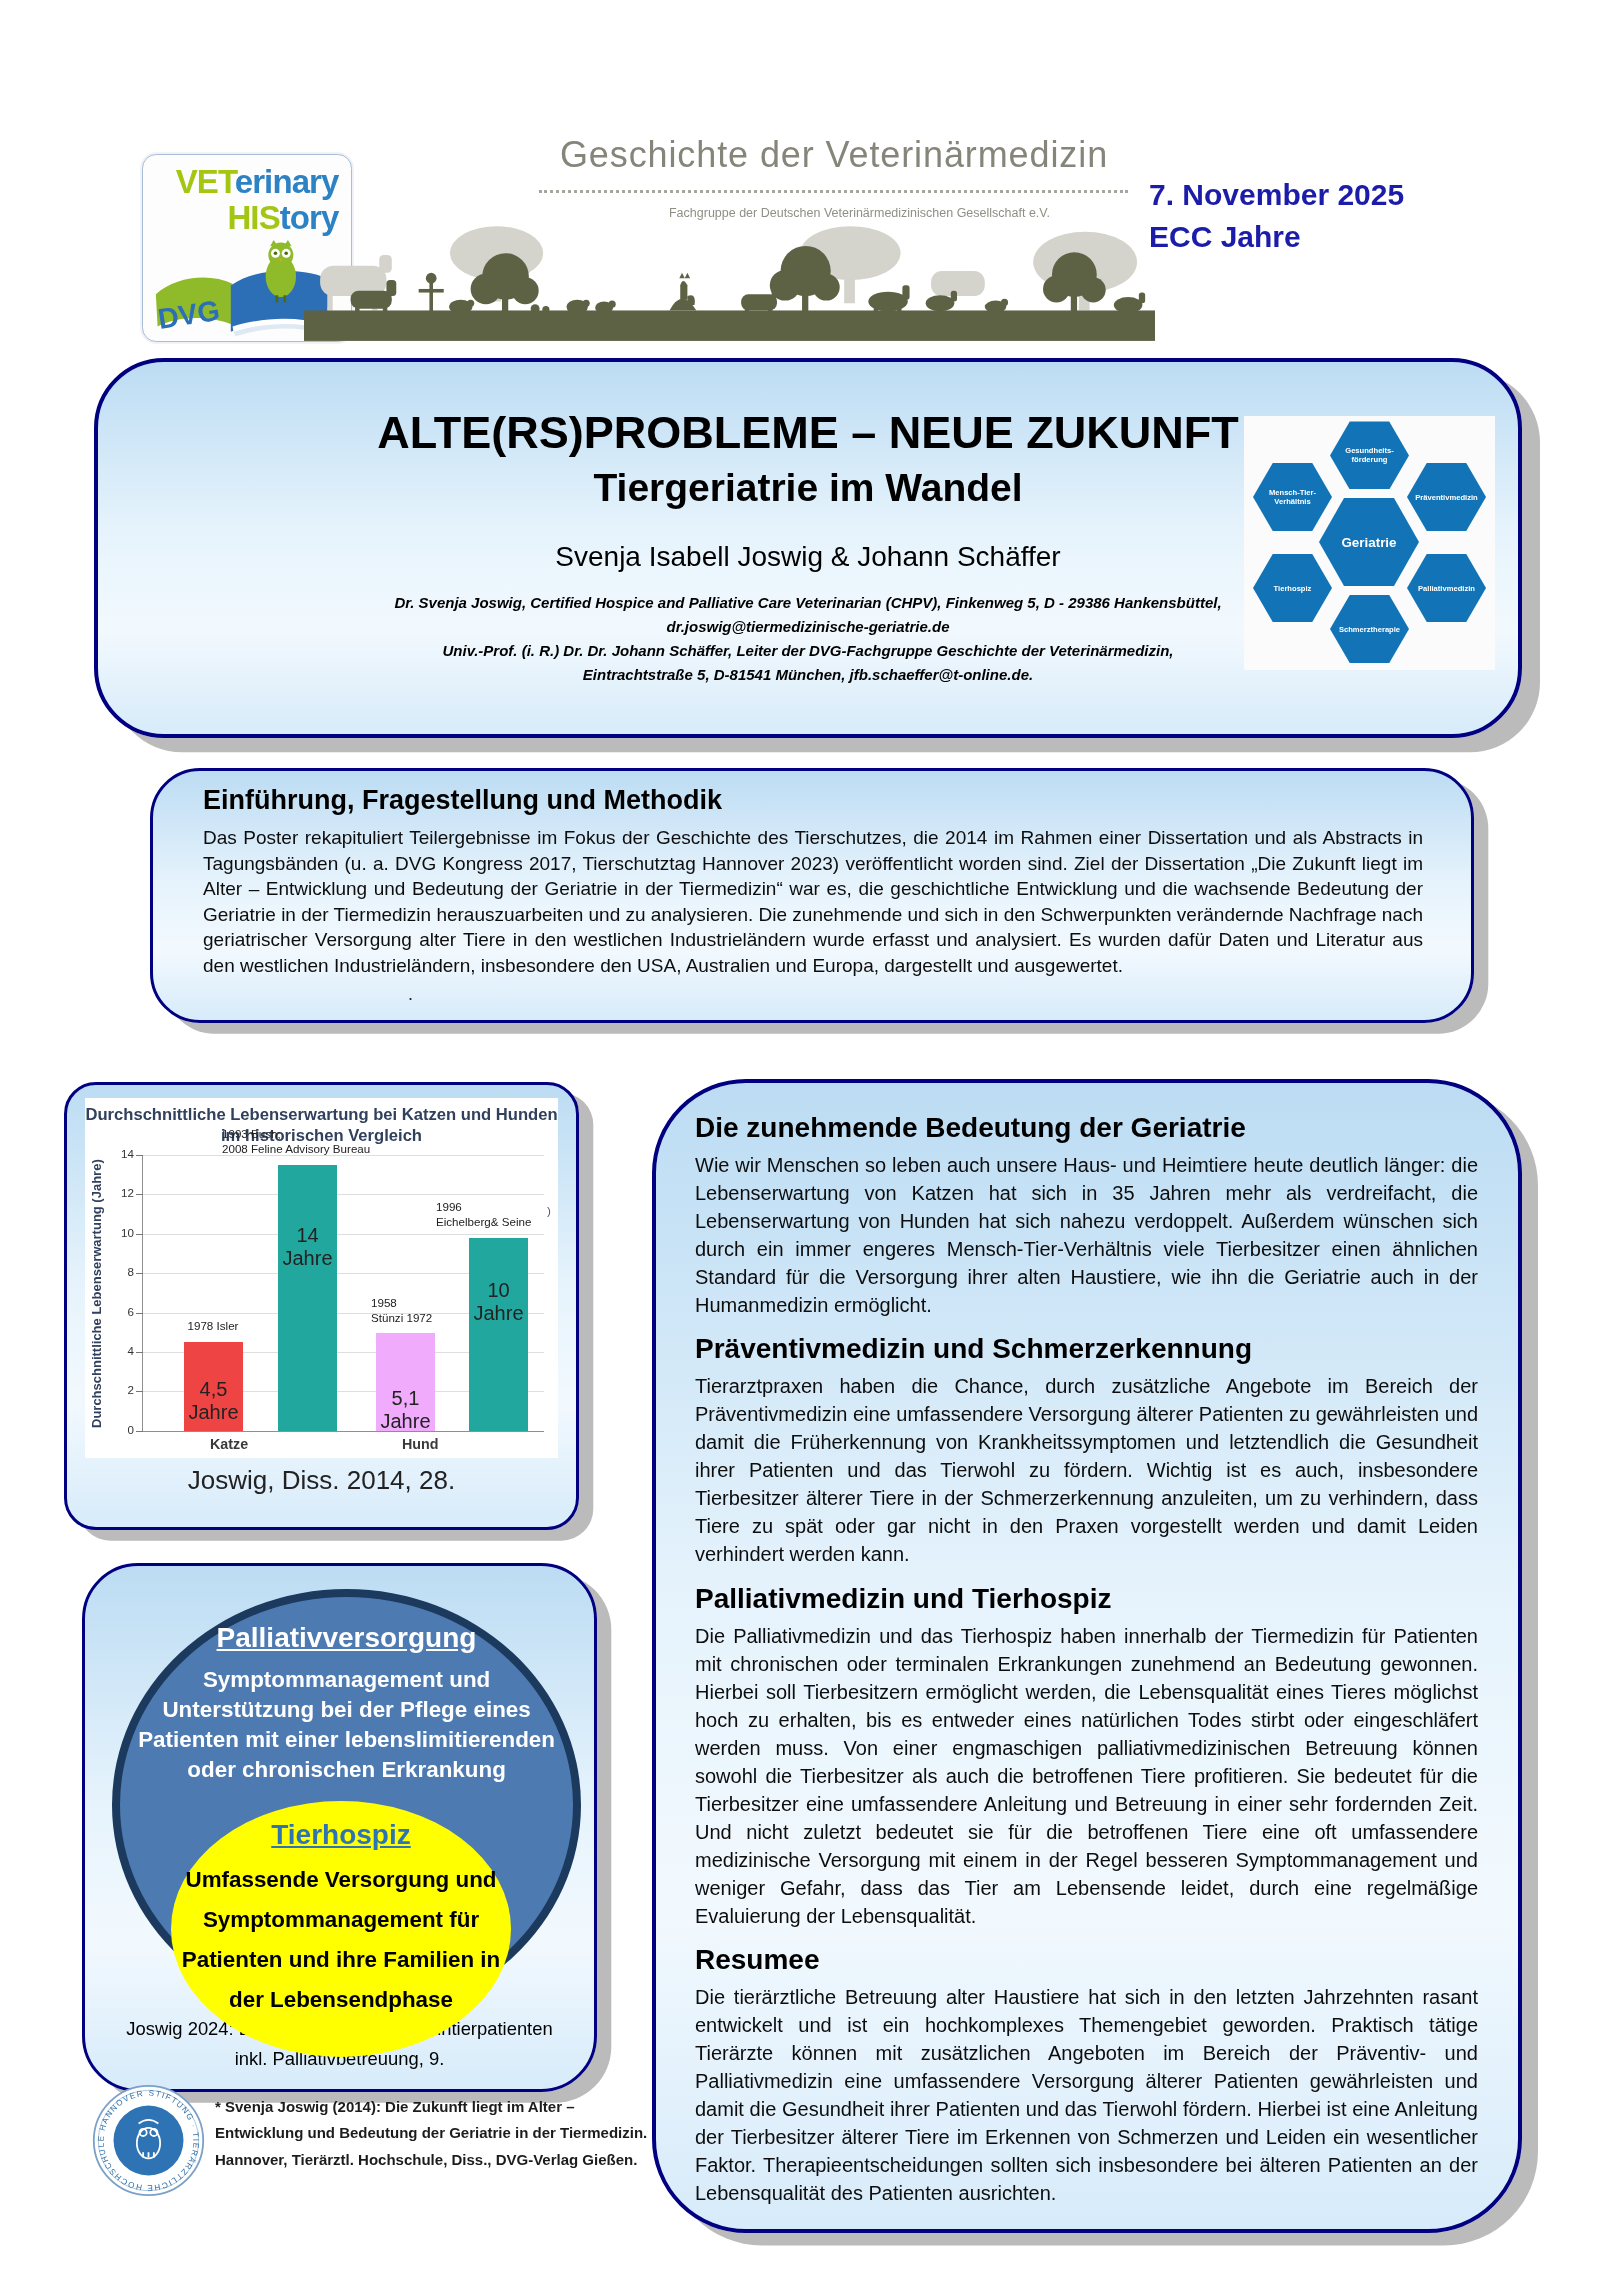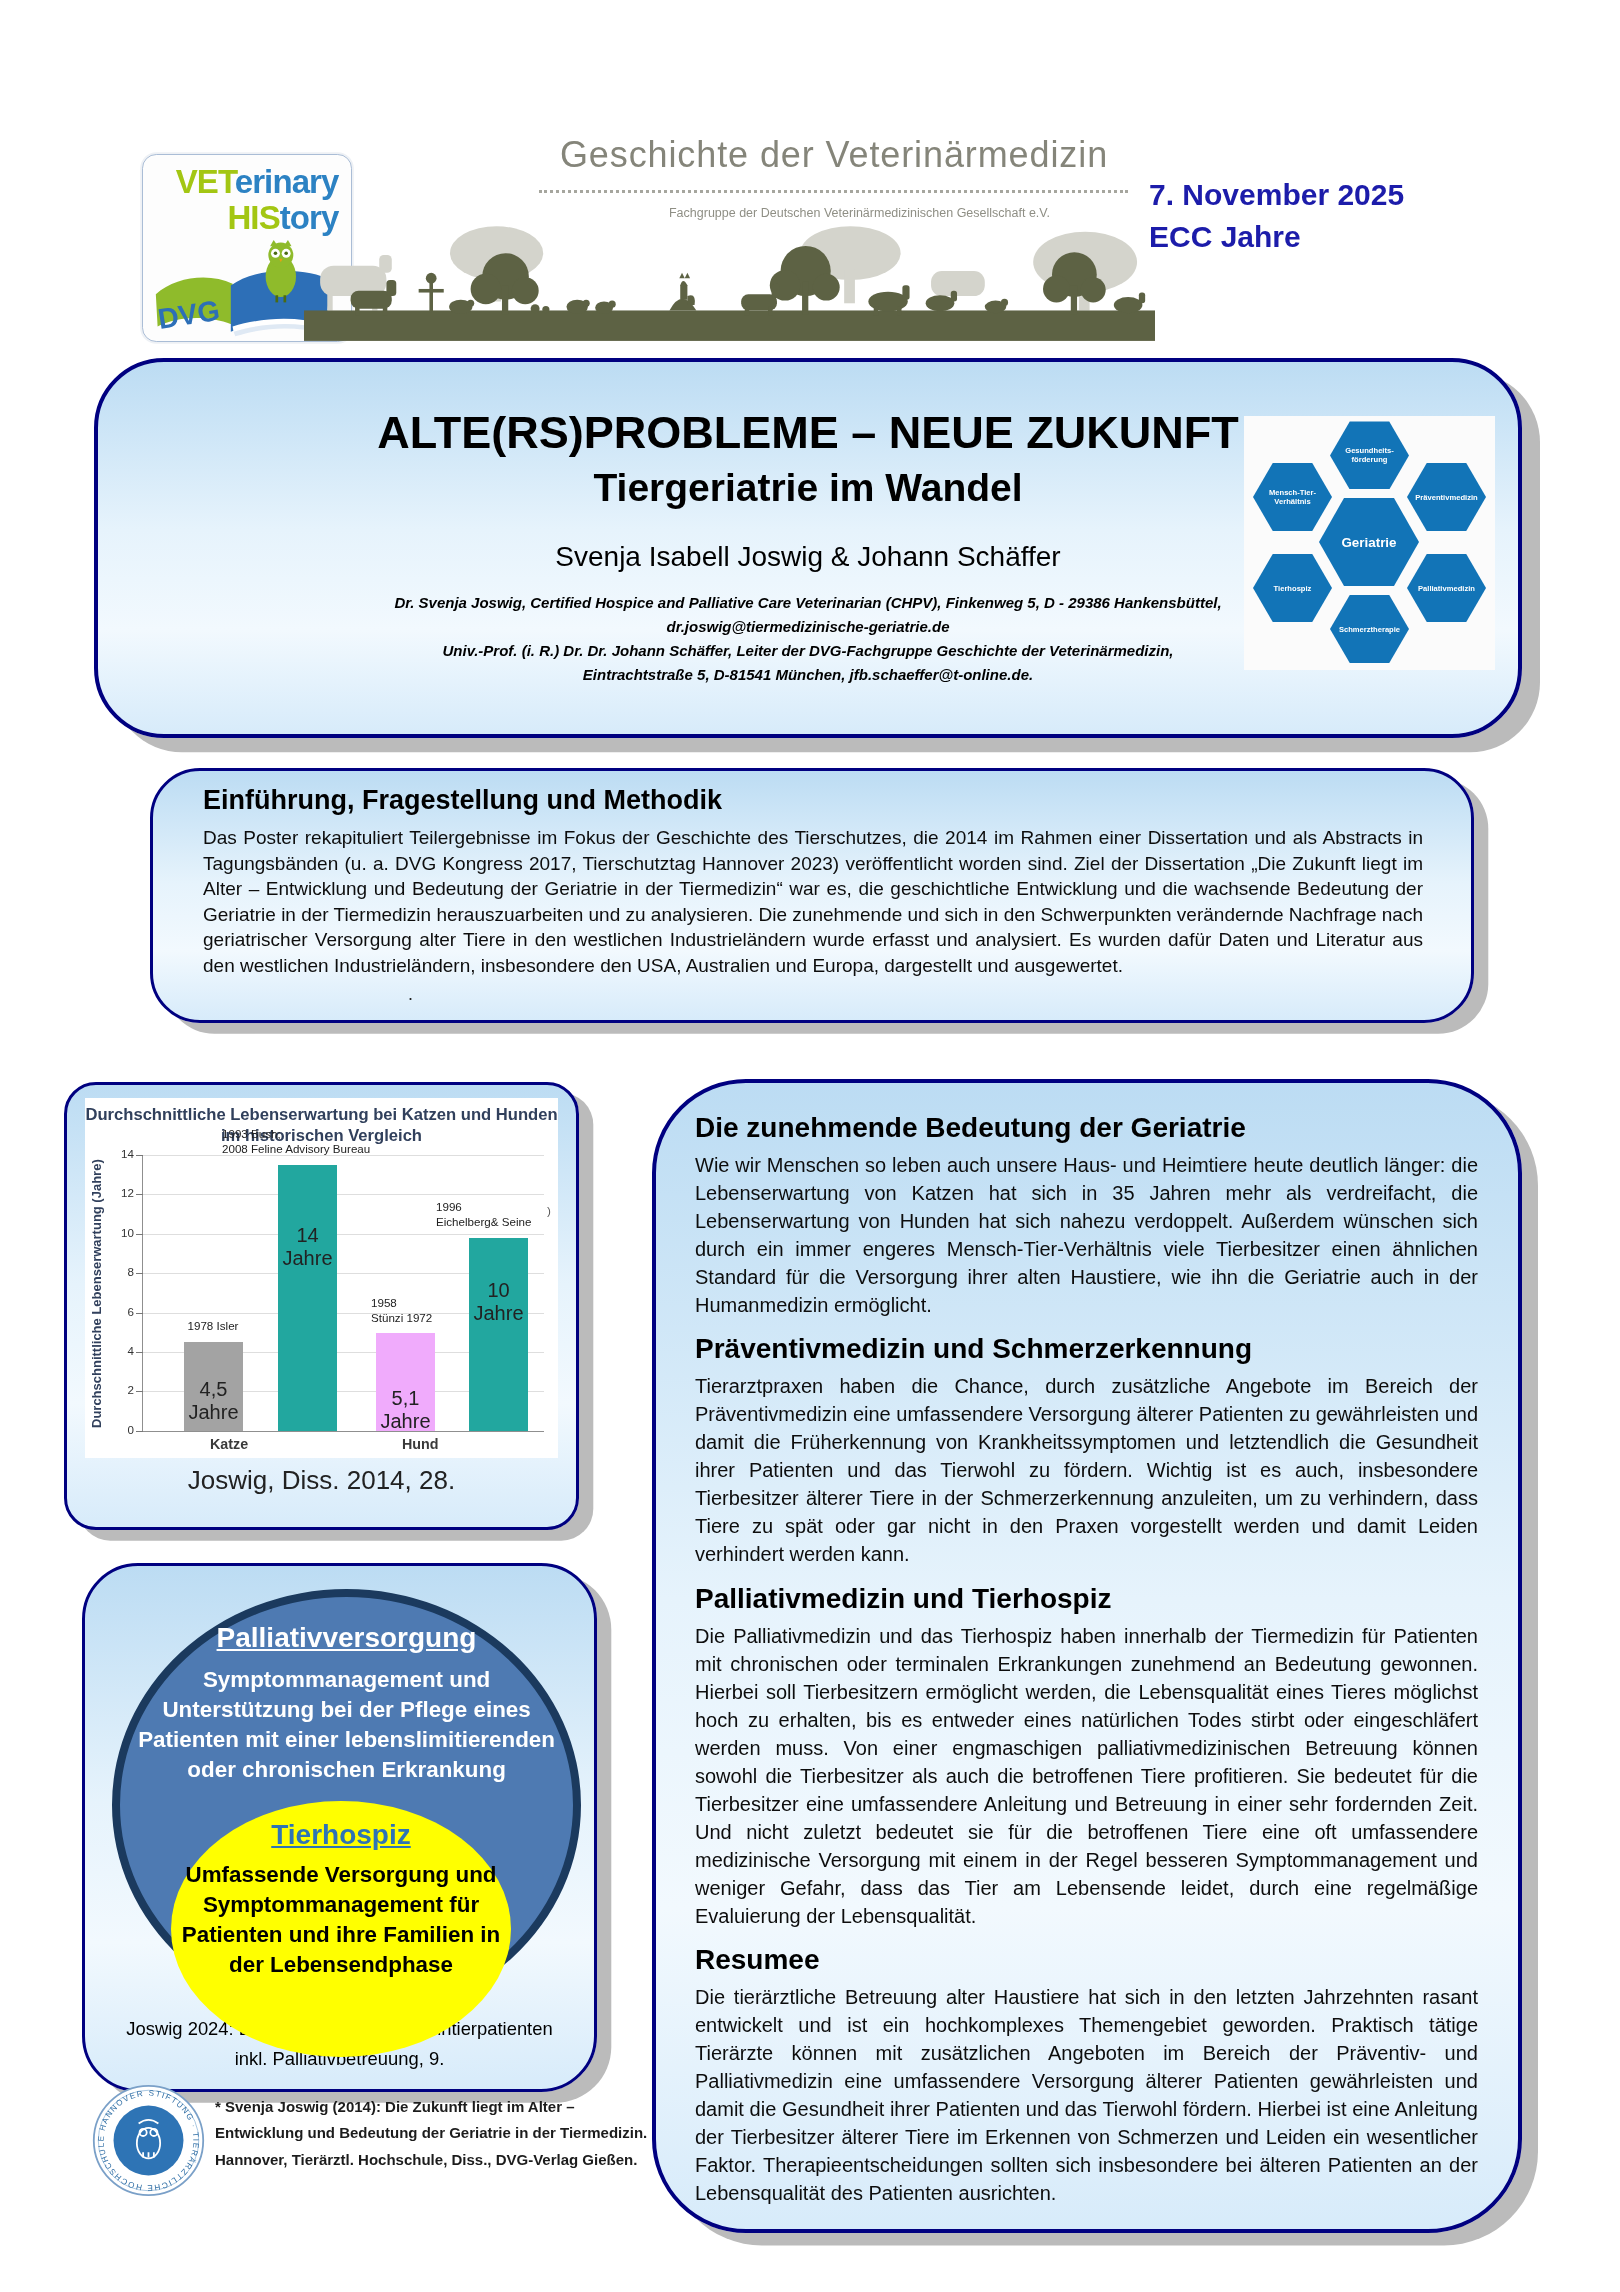--- a/index.html
+++ b/index.html
@@ -90,21 +90,21 @@
               background:#4e7ab2;border:8px solid #1b3a5e;z-index:1;}
   .vo-title{position:absolute;left:0;top:25px;width:100%;text-align:center;font-size:28px;
             font-weight:bold;color:#fff;text-decoration:underline;}
   .vo-text{position:absolute;left:11.6px;top:68px;width:430px;text-align:center;font-size:22.4px;
            font-weight:bold;line-height:30px;color:#fff;}
   .venn-inner{position:absolute;left:86px;top:235px;width:340px;height:256px;border-radius:50%;
               background:#ffff00;z-index:3;}
   .vi-title{position:absolute;left:0;top:18px;width:100%;text-align:center;font-size:28px;
             font-weight:bold;color:#2e74b5;text-decoration:underline;}
   .vi-text{position:absolute;left:9px;top:59px;width:322px;text-align:center;font-size:22.4px;
-           font-weight:bold;line-height:30px;color:#000;}
+           font-weight:bold;line-height:40px;color:#000;}
   .venn-caption{position:absolute;left:0;top:448px;width:100%;text-align:center;font-size:18.4px;
                 line-height:29.6px;color:#000;white-space:pre-line;}
 
   
   .right-box{left:652px;top:1079px;width:862px;height:1146px;border-width:4.5px;border-radius:94px;
              box-shadow:16px 12.5px 0 #bbbbbb;}
   .right-content{position:absolute;left:39px;top:21.5px;width:783px;}
   .sec-h{font-size:28px;font-weight:bold;color:#000;margin:14.3px 0 7.2px 0;}
   .sec-h.first{margin-top:7.2px;}
   .sec-b{font-size:20px;line-height:28px;text-align:justify;color:#0d0d0d;margin:0;}
@@ -288,21 +288,21 @@
           <div class="ytick" style="top: 110px;">8</div>
           <div class="gridline" style="top: 79px;"></div>
           <div class="ytickmark" style="top: 79px;"></div>
           <div class="ytick" style="top: 71px;">10</div>
           <div class="gridline" style="top: 39px;"></div>
           <div class="ytickmark" style="top: 39px;"></div>
           <div class="ytick" style="top: 31px;">12</div>
           <div class="gridline" style="top: 0px;"></div>
           <div class="ytickmark" style="top: 0px;"></div>
           <div class="ytick" style="top: -8px;">14</div>
-          <div class="bar" style="left: 41px; height: 89px; background: #a3a3a3;">
+          <div class="bar" style="left: 41px; height: 89px; background: #ef4444;">
             <div class="bar-label" style="top: 36px;">4,5 Jahre</div>
           </div>
           <div class="bar-ann" style="bottom: 98px; left: 7.5px; width: 125px; text-align: center;">1978 Isler</div>
           <div class="bar" style="left: 135px; height: 266px; background: rgb(34, 167, 159);">
             <div class="bar-label" style="top: 59px;">14 Jahre</div>
           </div>
           <div class="bar-ann" style="bottom: 275px; left: 79px; text-align: left;">1993 Bush;
 2008 Feline Advisory Bureau</div>
           <div class="bar" style="left: 233px; height: 98px; background: #f0abfc;">
             <div class="bar-label" style="top: 54px;">5,1 Jahre</div>

